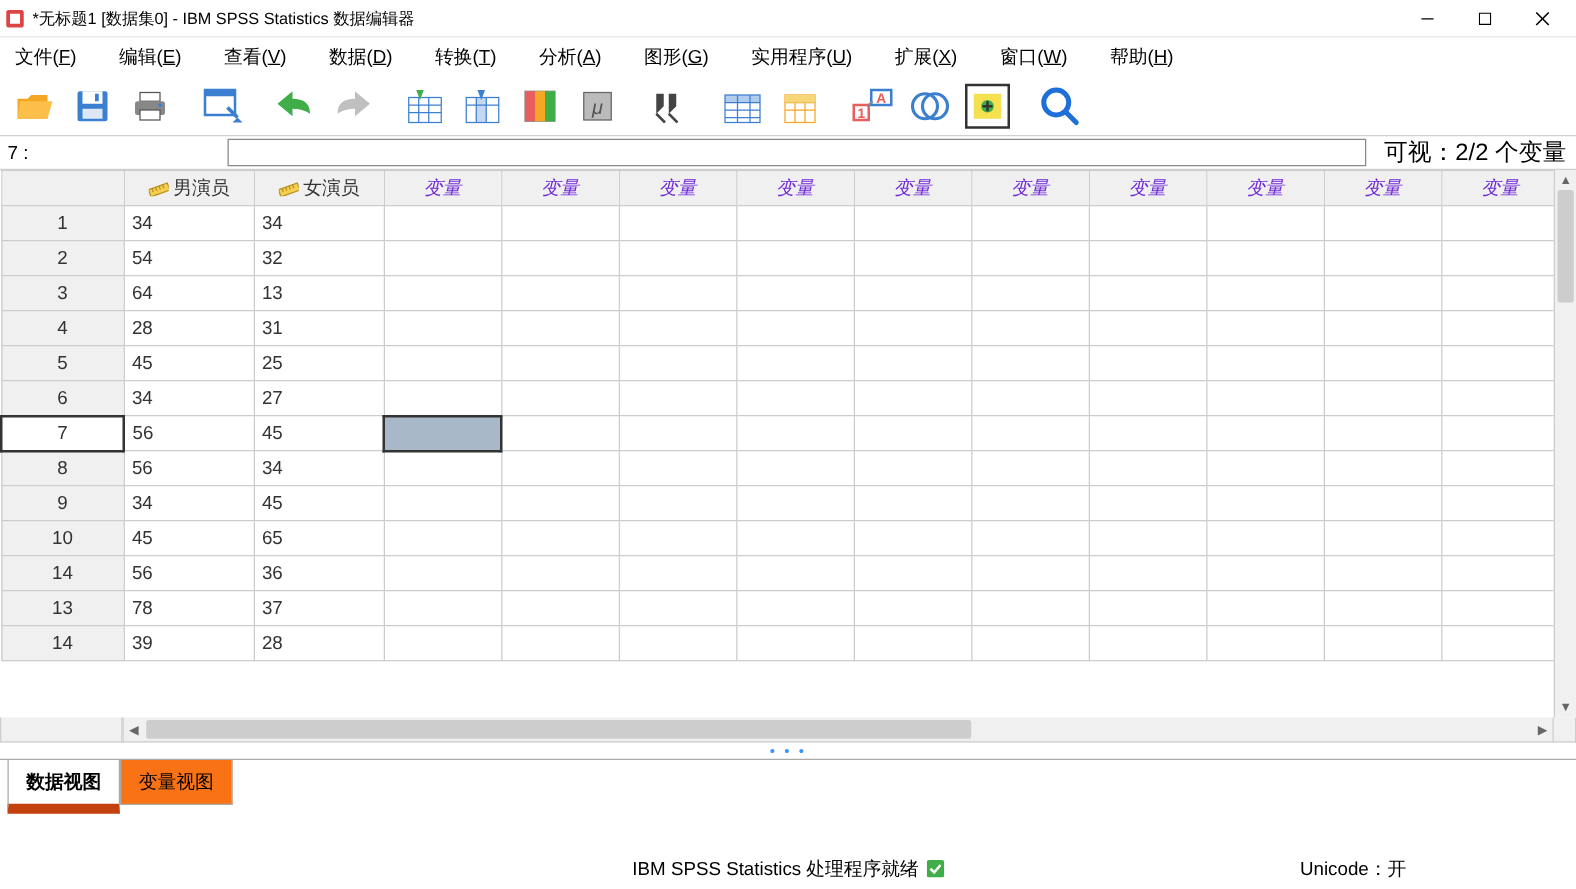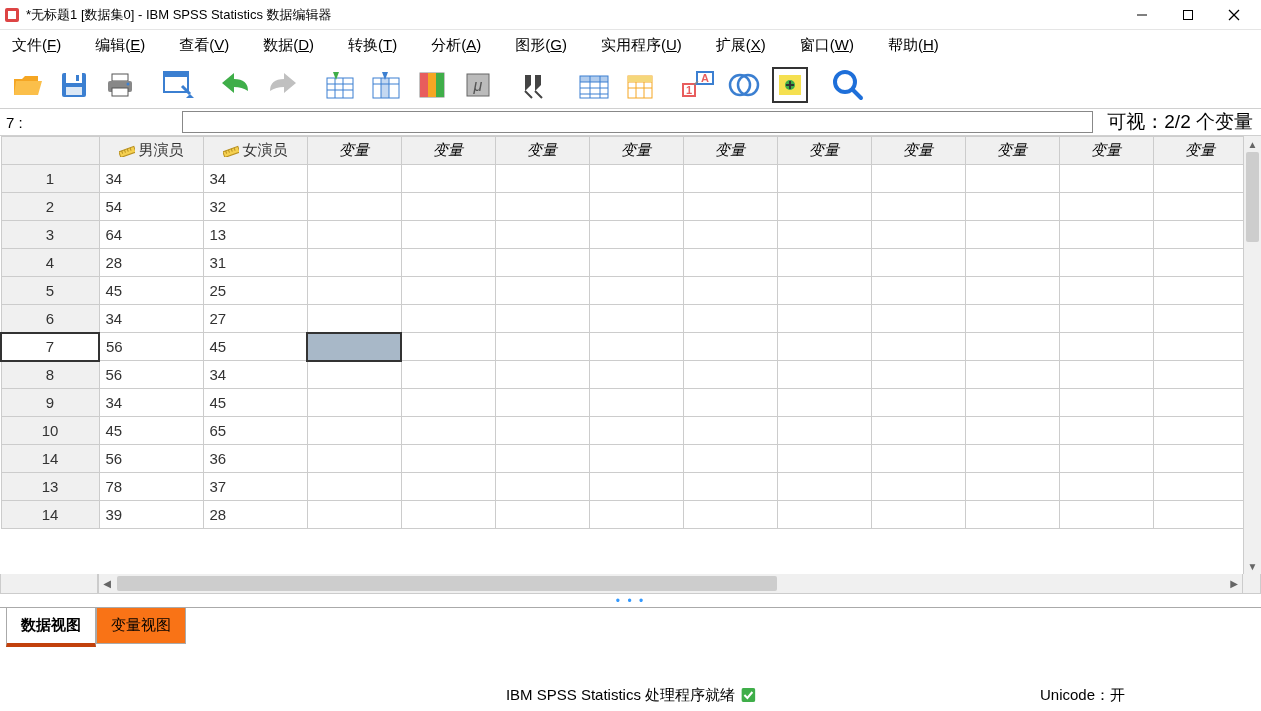--- a/index.html
+++ b/index.html
@@ -31,21 +31,21 @@
 .visible-count { padding: 0 8px; font-size: 19px; white-space: nowrap; }
 
 
 .grid-wrap { position: relative; height: 438px; display: flex; }
 .grid { flex: 1; overflow: hidden; }
 .grid table { border-collapse: collapse; table-layout: fixed; width: 100%; }
 .grid th, .grid td { border: 1px solid #ccc; height: 28px; padding: 0 6px; font-size: 15px; font-weight: normal; }
 .grid thead th { background: #f0f0f0; text-align: center; position: relative; }
 .grid thead th.rowhdr { width: 98px; }
 .grid thead th.colvar { color: #333; text-align: center; }
-.grid thead th.colempty { color: #000000; font-style: italic; }
+.grid thead th.colempty { color: #6d28d9; font-style: italic; }
 .grid tbody th { background: #f0f0f0; text-align: center; width: 98px; font-weight: normal; color: #333; }
 .grid tbody th.rowsel { background: #fff; border: 2px solid #333; }
 .grid tbody td.num { text-align: left; color: #333; }
 .grid tbody td.sel { background: #a8b8c8; border: 2px solid #333; }
 .ruler-icon { display: inline-block; vertical-align: middle; margin-right: 4px; }
 
 .vscroll { width: 18px; background: #f0f0f0; border-left: 1px solid #ccc; position: relative; }
 .vscroll .thumb { position: absolute; top: 16px; left: 2px; right: 2px; height: 90px; background: #cdcdcd; border-radius: 2px; }
 .vscroll .arr { position: absolute; left: 0; right: 0; height: 16px; display: flex; align-items: center; justify-content: center; color: #666; font-size: 10px; }
 .vscroll .arr.up { top: 0; }
@@ -58,21 +58,21 @@
 .hscroll .arr { position: absolute; top: 0; bottom: 0; width: 16px; display: flex; align-items: center; justify-content: center; color: #666; font-size: 10px; }
 .hscroll .arr.l { left: 0; }
 .hscroll .arr.r { right: 0; }
 .hscroll-corner { width: 18px; background: #f0f0f0; border: 1px solid #ccc; border-top: none; border-left: none; }
 
 .splitter { height: 14px; background: #fff; display: flex; align-items: center; justify-content: center; color: #39f; font-size: 12px; letter-spacing: 2px; border-bottom: 1px solid #aaa; }
 
 
 .viewtabs { height: 40px; display: flex; align-items: flex-start; padding: 0 0 0 6px; background: #fff; }
 .viewtab { padding: 8px 14px; border: 1px solid #aaa; border-top: none; background: #eee; font-size: 15px; }
-.viewtab.active { background: #fff; border-bottom: 4px solid #c2410c; font-weight: bold; }
+.viewtab.active { background: #fff; border-bottom: 8px solid #c2410c; font-weight: bold; }
 .viewtab.inactive { background: #f97316; }
 
 
 .statusbar { position: absolute; bottom: 0; left: 0; right: 0; height: 32px; display: flex; align-items: center; padding: 0 26px; font-size: 15px; }
 .statusbar .status-center { position: absolute; left: 50%; transform: translateX(-50%); display: flex; align-items: center; gap: 6px; }
 .statusbar .status-right { margin-left: auto; padding-right: 110px; }
 .status-ok { width: 14px; height: 14px; }
 </style>
 </head>
 <body>

